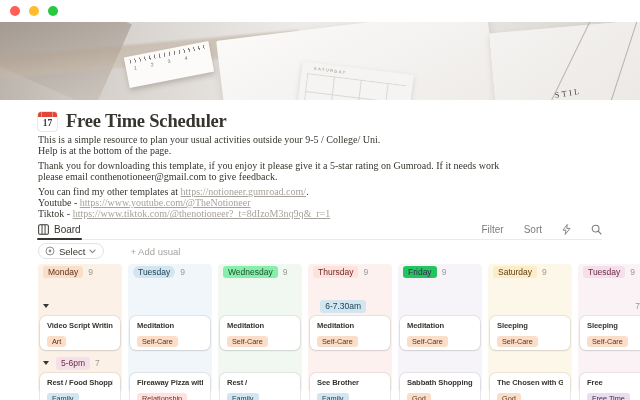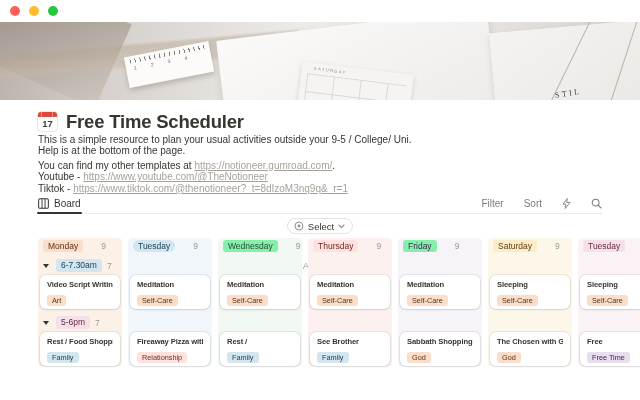--- a/index.html
+++ b/index.html
@@ -33,58 +33,58 @@
   .satsheet .lbl { position:absolute; top:3px; left:12px; font-size:4px; letter-spacing:1.5px; color:#8d8781; }
   .stilcard { left:494px; top:2px; width:210px; height:118px; transform:rotate(-5deg);
     background:linear-gradient(150deg,#f5f3f1,#e7e4e1); box-shadow:0 3px 6px rgba(100,90,80,.2); }
   .stil-text { position:absolute; top:62px; left:60px; font-family:"Liberation Serif",serif;
     font-size:8px; letter-spacing:2.5px; color:#3f3b38; transform:rotate(-4deg); }
   .cord { position:absolute; width:1px; height:160px; background:#a09a93; opacity:.7; }
   .cord1 { left:560px; top:-20px; transform:rotate(26deg); }
   .cord2 { left:620px; top:-30px; transform:rotate(18deg); }
 
   
-  .content { padding:12px 38px 0; }
+  .content { padding:12px 38px 0;font-family:Liberation Serif, serif; }
   .title-row { display:flex; align-items:center; gap:9px; height:19px; margin-bottom:2px; }
   .cal { width:19px; height:19px; background:#fff; border-radius:3px; overflow:hidden;
     box-shadow:0 0 0 .5px rgba(0,0,0,.18); flex:0 0 19px; }
   .cal-top { height:5px; background:#df4538;
     background-image:linear-gradient(90deg,transparent 3px,#f08b83 3px,#f08b83 4px,transparent 4px,transparent 14px,#f08b83 14px,#f08b83 15px,transparent 15px); }
   .cal-num { font-size:9.5px; font-weight:700; color:#3d3d3b; text-align:center; line-height:13px; }
   h1 { font-size:18.5px; font-weight:700; letter-spacing:-.2px; }
   .para { font-size:10px; line-height:11.4px; margin-top:3px; }
   .glink { color:#a7a39c; text-decoration:underline; text-underline-offset:1px; cursor:pointer; }
 
   
   .tabs-row { margin:4px 38px 0; display:flex; justify-content:space-between; align-items:flex-end;
     border-bottom:1px solid #ebebea; padding-bottom:4px; }
   .tab { position:relative; display:flex; align-items:flex-end; gap:5px; font-size:10px; font-weight:500; color:#37352f; cursor:pointer; }
   .tab::after { content:""; position:absolute; left:-1px; right:-1px; bottom:-5px; height:1.6px; background:#37352f; border-radius:1px; }
   .view-controls { display:flex; align-items:center; gap:20px; font-size:10px; color:#7d7c78; }
   .vc-item { cursor:pointer; display:flex; align-items:center; }
-  .controls-row { margin:4px 38px 0; display:flex; align-items:center; gap:26px; height:15px;flex-direction:column; }
+  .controls-row { margin:4px 38px 0; display:flex; align-items:center; gap:26px; height:15px; }
   .select-pill { display:flex; align-items:center; gap:4px; border:1px solid #e4e3e1; border-radius:11px;
     padding:1.5px 7px 1.5px 6px; font-size:9.5px; color:#37352f; background:#fff; cursor:pointer; }
   .addfilter { font-size:9.5px; color:#a5a39f; cursor:pointer; }
 
   
   .board { position:relative; margin:5px 0 0 38px; width:602px; height:131px; }
   .colbgs .colbg { position:absolute; top:0; height:128px; width:84px; border-radius:4px; }
   .colbgs .colbg:nth-child(1){left:0} .colbgs .colbg:nth-child(2){left:90px}
   .colbgs .colbg:nth-child(3){left:180px} .colbgs .colbg:nth-child(4){left:270px}
   .colbgs .colbg:nth-child(5){left:360px} .colbgs .colbg:nth-child(6){left:450px}
   .colbgs .colbg:nth-child(7){left:540px}
   .brow { position:relative; display:flex; gap:6px; }
   .bcell { flex:0 0 84px; width:84px; }
   .cardcell { padding:0 2px; }
-  .colhead { height:16px; display:flex; align-items:center; gap:18px; padding-left:5px; cursor:pointer; }
+  .colhead { height:16px; display:flex; align-items:center; gap:5px; padding-left:5px; cursor:pointer; }
   .pill { font-size:8.5px; font-weight:500; padding:1px 5px; border-radius:3px; white-space:nowrap; line-height:10.5px; }
   .count { font-size:8.5px; color:#9b9a97; }
   .group-row { position:relative; display:flex; align-items:center; gap:5px; height:13px; margin-left:3px; cursor:pointer; }
-  .grow1 { margin-top:5px; margin-bottom:3px; }
+  .grow1 { margin-top:20px; margin-bottom:3px;justify-content:space-between; }
   .grow2 { margin-top:7px; margin-bottom:3px; }
   .tri { width:0; height:0; border-left:3.5px solid transparent; border-right:3.5px solid transparent;
     border-top:4.5px solid #37352f; margin:0 2px; cursor:pointer; }
   .card { background:#fff; border-radius:6px; height:34px; padding:5px 7px; cursor:pointer;
     box-shadow:0 0 0 1px rgba(15,15,15,.07), 0 1px 2px rgba(15,15,15,.09); }
   .card-title { font-size:7.6px; font-weight:600; letter-spacing:-.1px; color:#37352f;
     white-space:nowrap; overflow:hidden; }
   .tag { display:inline-block; margin-top:3px; font-size:7.3px; padding:1px 5px; border-radius:3px;
     white-space:nowrap; line-height:9px; }
   .icon-svg { display:block; }
@@ -125,20 +125,24 @@
       <div class="cal-num">17</div>
     </div>
     <h1>Free Time Scheduler</h1>
   </div>
 
   <p class="para">
     <span>This is a simple resource to plan your usual activities outside your 9-5 / College/ Uni.</span><br>
     <span>Help is at the bottom of the page.</span>
   </p>
 
+  <p class="para">
+    <span>Thank you for downloading this template, if you enjoy it please give it a 5-star rating on Gumroad. If it needs work</span><br>
+    <span>please email conthenotioneer@gmail.com to give feedback.</span>
+  </p>
 
   <p class="para">
     <span>You can find my other templates at </span><a class="glink">https://notioneer.gumroad.com/</a><span>.</span><br>
     <span>Youtube - </span><a class="glink">https://www.youtube.com/@TheNotioneer</a><br>
     <span>Tiktok - </span><a class="glink">https://www.tiktok.com/@thenotioneer?_t=8dIzoM3nq9q&amp;_r=1</a>
   </p>
 </div>
 
 <div class="tabs-row">
   <div class="tab">
@@ -205,21 +209,21 @@
     </div>
     <div class="bcell colhead">
       <span class="pill" style="background-color: #86efac; color: rgb(35, 79, 48);">Wednesday</span>
       <span class="count">9</span>
     </div>
     <div class="bcell colhead">
       <span class="pill" style="background-color: rgb(255, 226, 221); color: rgb(110, 43, 38);">Thursday</span>
       <span class="count">9</span>
     </div>
     <div class="bcell colhead">
-      <span class="pill" style="background-color: #86efac; color: rgb(65, 36, 84);">Friday</span>
+      <span class="pill" style="background-color: #22c55e; color: rgb(65, 36, 84);">Friday</span>
       <span class="count">9</span>
     </div>
     <div class="bcell colhead">
       <span class="pill" style="background-color: rgb(253, 236, 200); color: rgb(92, 65, 22);">Saturday</span>
       <span class="count">9</span>
     </div>
     <div class="bcell colhead">
       <span class="pill" style="background-color: rgb(245, 224, 233); color: rgb(105, 44, 69);">Tuesday</span>
       <span class="count">9</span>
     </div>

